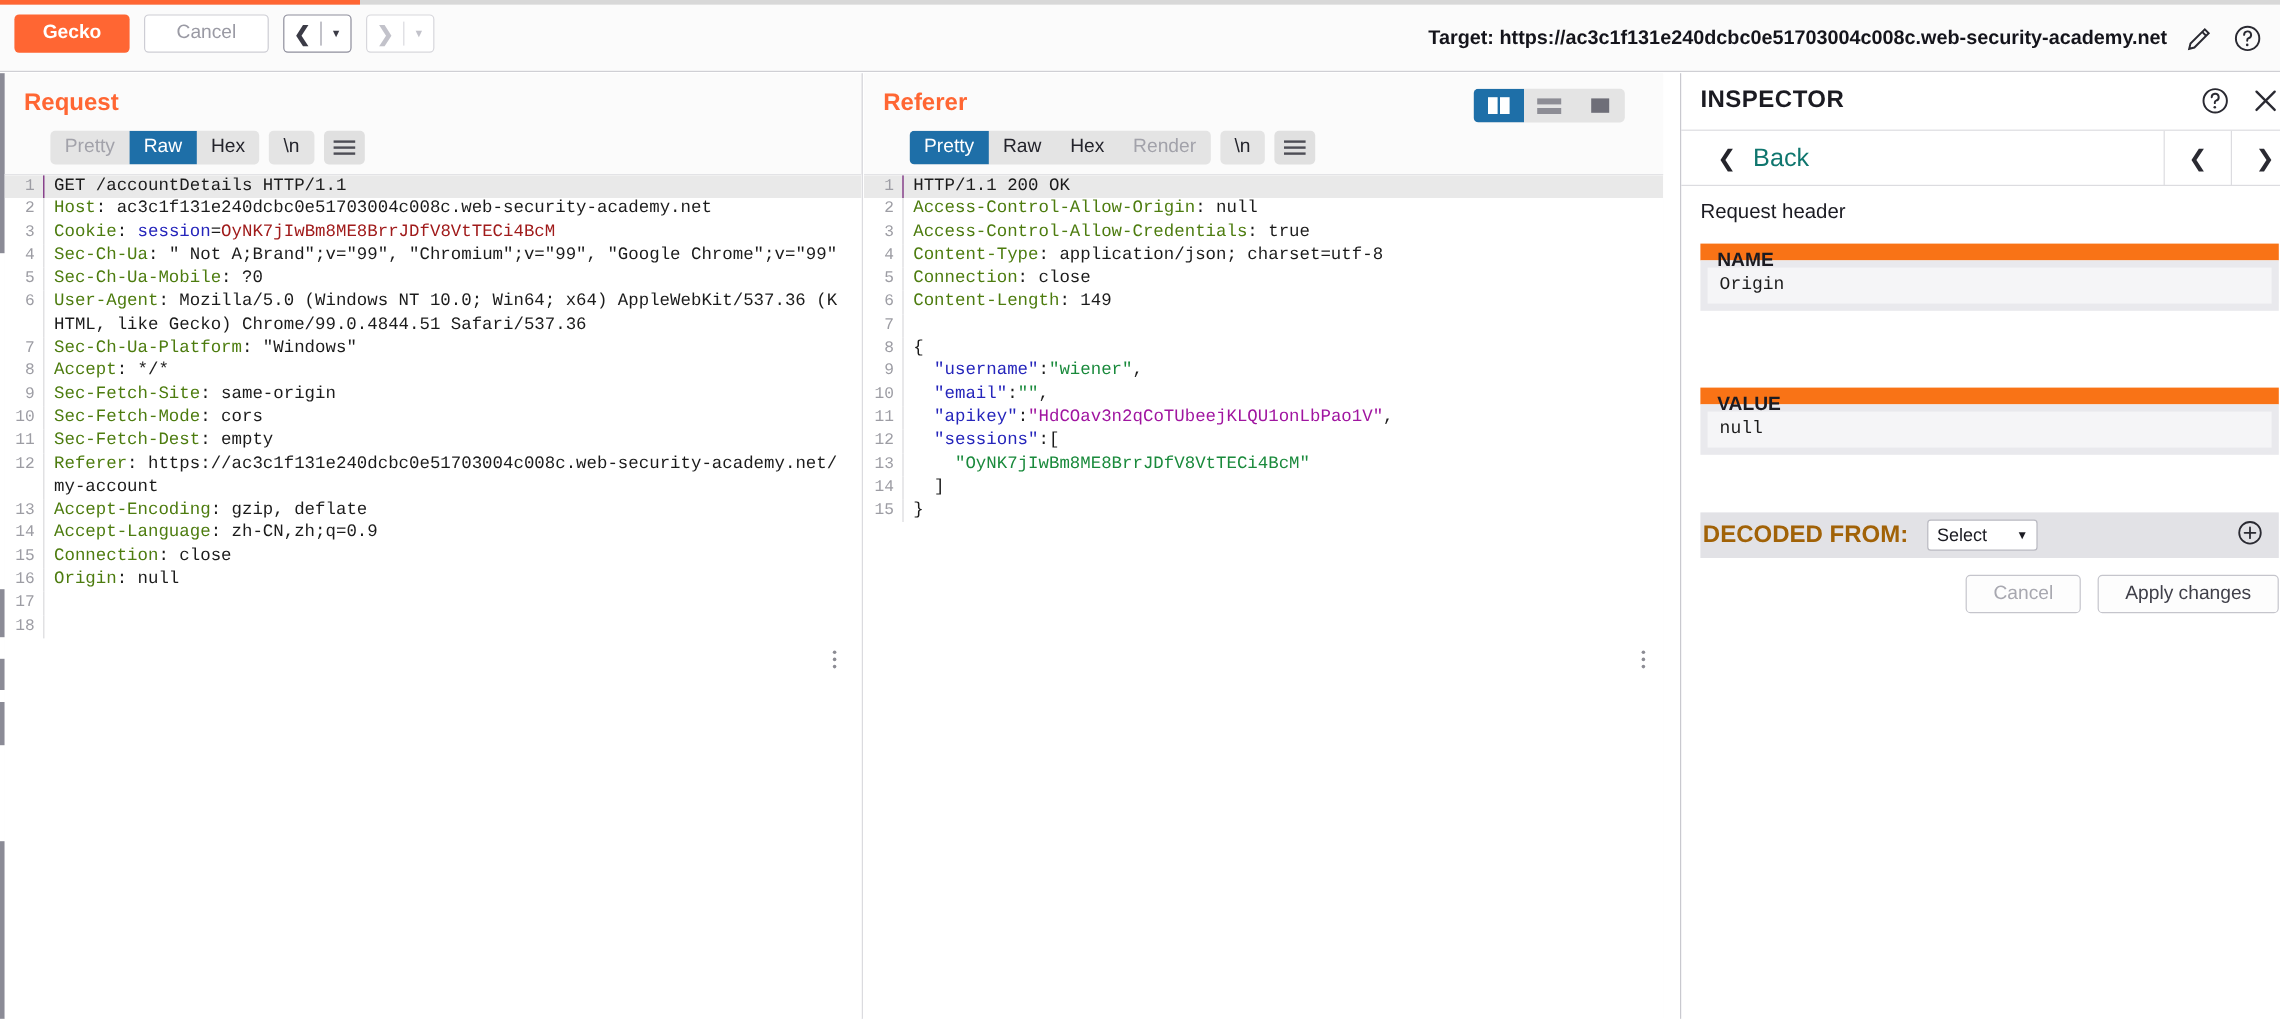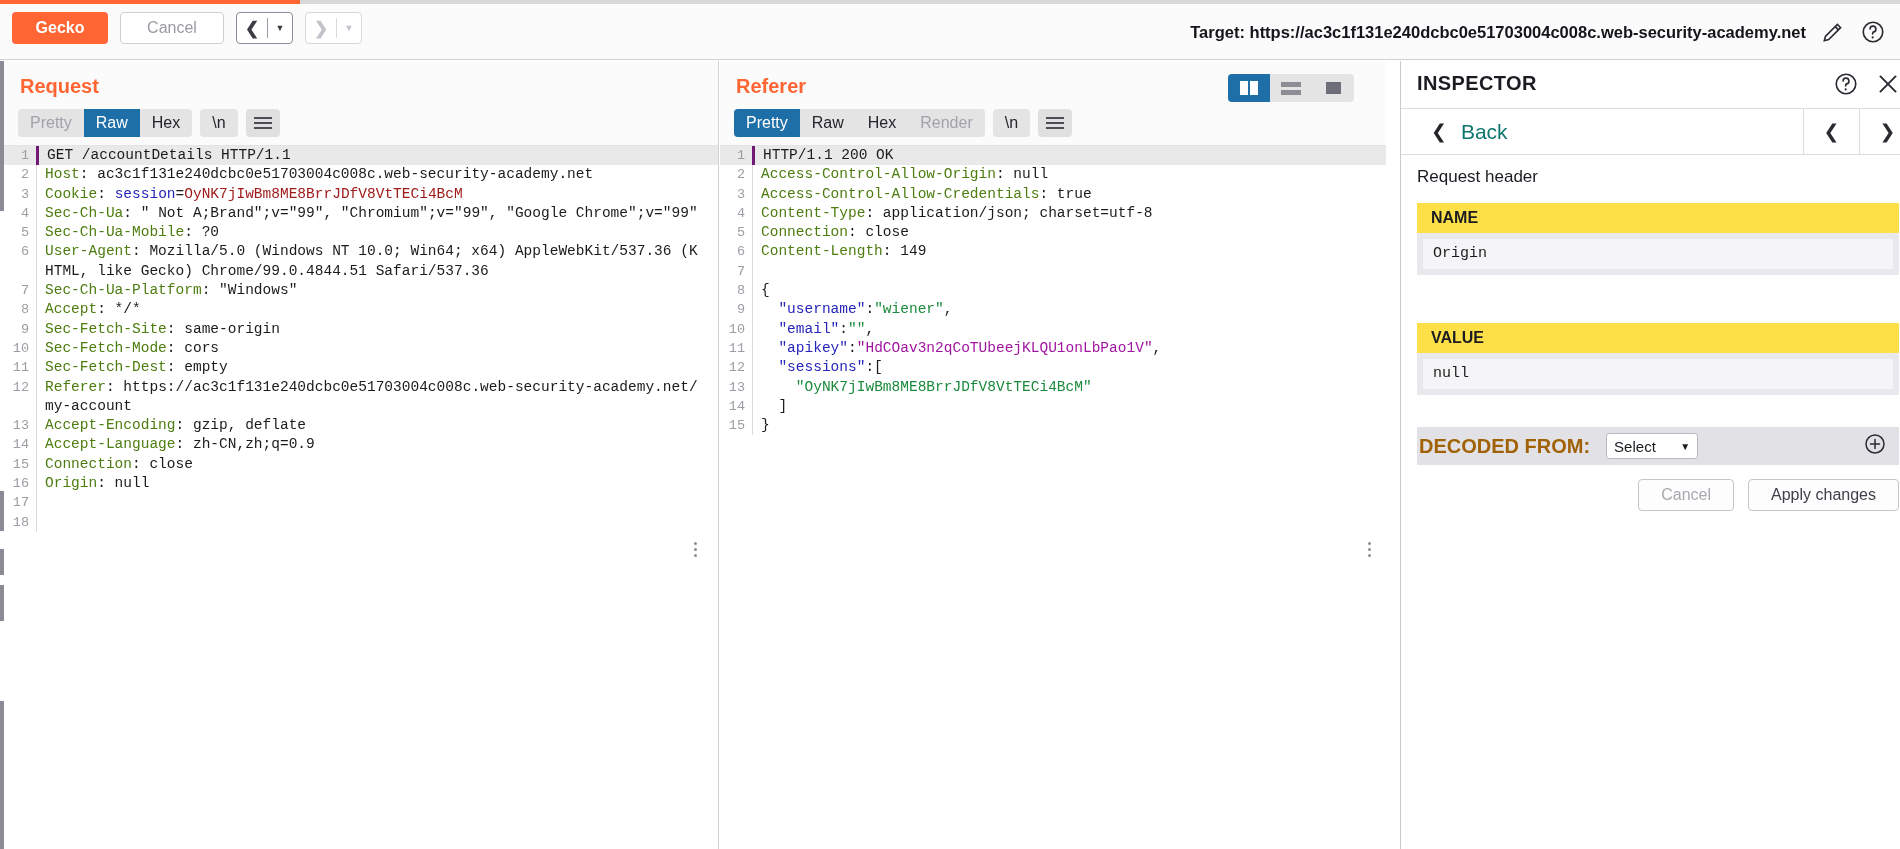--- a/index.html
+++ b/index.html
@@ -109,21 +109,21 @@
   }
   .pane-title {
     position: absolute; left: 16px; top: 14px;
     font-size: 20px; font-weight: bold; color: #ff6633;
   }
   .seg-group {
     position: absolute; top: 48px; left: 14px;
     display: flex; align-items: center; gap: 8px;
   }
   .seg-set {
-    display: flex; background: #e4e4e4; border-radius: 4px; overflow: hidden;
+    display: flex; background: #e4e4e4; border-radius: 4px; overflow: hidden; margin-left: 24px;
   }
   .seg-set .seg-item {
     padding: 0 12px; height: 28px; line-height: 28px;
     font-size: 16px; color: #24242c; cursor: pointer;
     font-family: "Liberation Sans", sans-serif;
   }
   .seg-set .seg-item.active { background: #1e6fa8; color: #ffffff; }
   .seg-set .seg-item.dim { color: #a2a2aa; }
   .seg-single {
     background: #e4e4e4; border-radius: 4px;
@@ -155,21 +155,21 @@
     padding-right: 7px; color: #9d9da4;
     font-size: 13.5px; user-select: none;
   }
   .code-text {
     flex: 1 1 auto; color: #1b1b1b;
     white-space: pre-wrap; word-break: break-all;
     padding-right: 20px;
     border-left: 1px solid #dadadd;
     padding-left: 8px;
   }
-  .code-row.first .code-text { border-left: 3px solid #701a75; }
+  .code-row.first .code-text { border-left: 1px solid #701a75; }
   .hk { color: #4d7c0f; }          
   .hv { color: #1b1b1b; }          
   .ck { color: #2525bb; }          
   .cv { color: #a01b1b; }          
   .jk { color: #2525bb; }          
   .jv { color: #1a8a3c; }          
   .jp { color: #a015a0; }          
   .pl { color: #1b1b1b; }
 
   
@@ -238,21 +238,21 @@
     font-size: 19px; color: #2a2a32; cursor: pointer;
   }
 
   #insp-body { position: absolute; left: 0; top: 94px; width: 514px; bottom: 0; }
   #insp-section-label {
     position: absolute; left: 16px; top: 12px;
     font-size: 17px; color: #1b1b22;
   }
   .field-block { position: absolute; left: 16px; width: 482px; }
   .field-head {
-    background: #fde047; height: 30px; line-height: 30px;
+    background: #f97316; height: 14px; line-height: 30px;
     padding-left: 14px; font-size: 16px; font-weight: bold; color: #1b1b22;
   }
   .field-wrap { background: #e9e9ed; padding: 6px; }
   .field-input {
     background: #f5f5f7; height: 30px; line-height: 30px;
     padding-left: 10px;
     font-family: "Liberation Mono", "DejaVu Sans Mono", monospace;
     font-size: 15px; color: #1b1b1b;
   }
 

